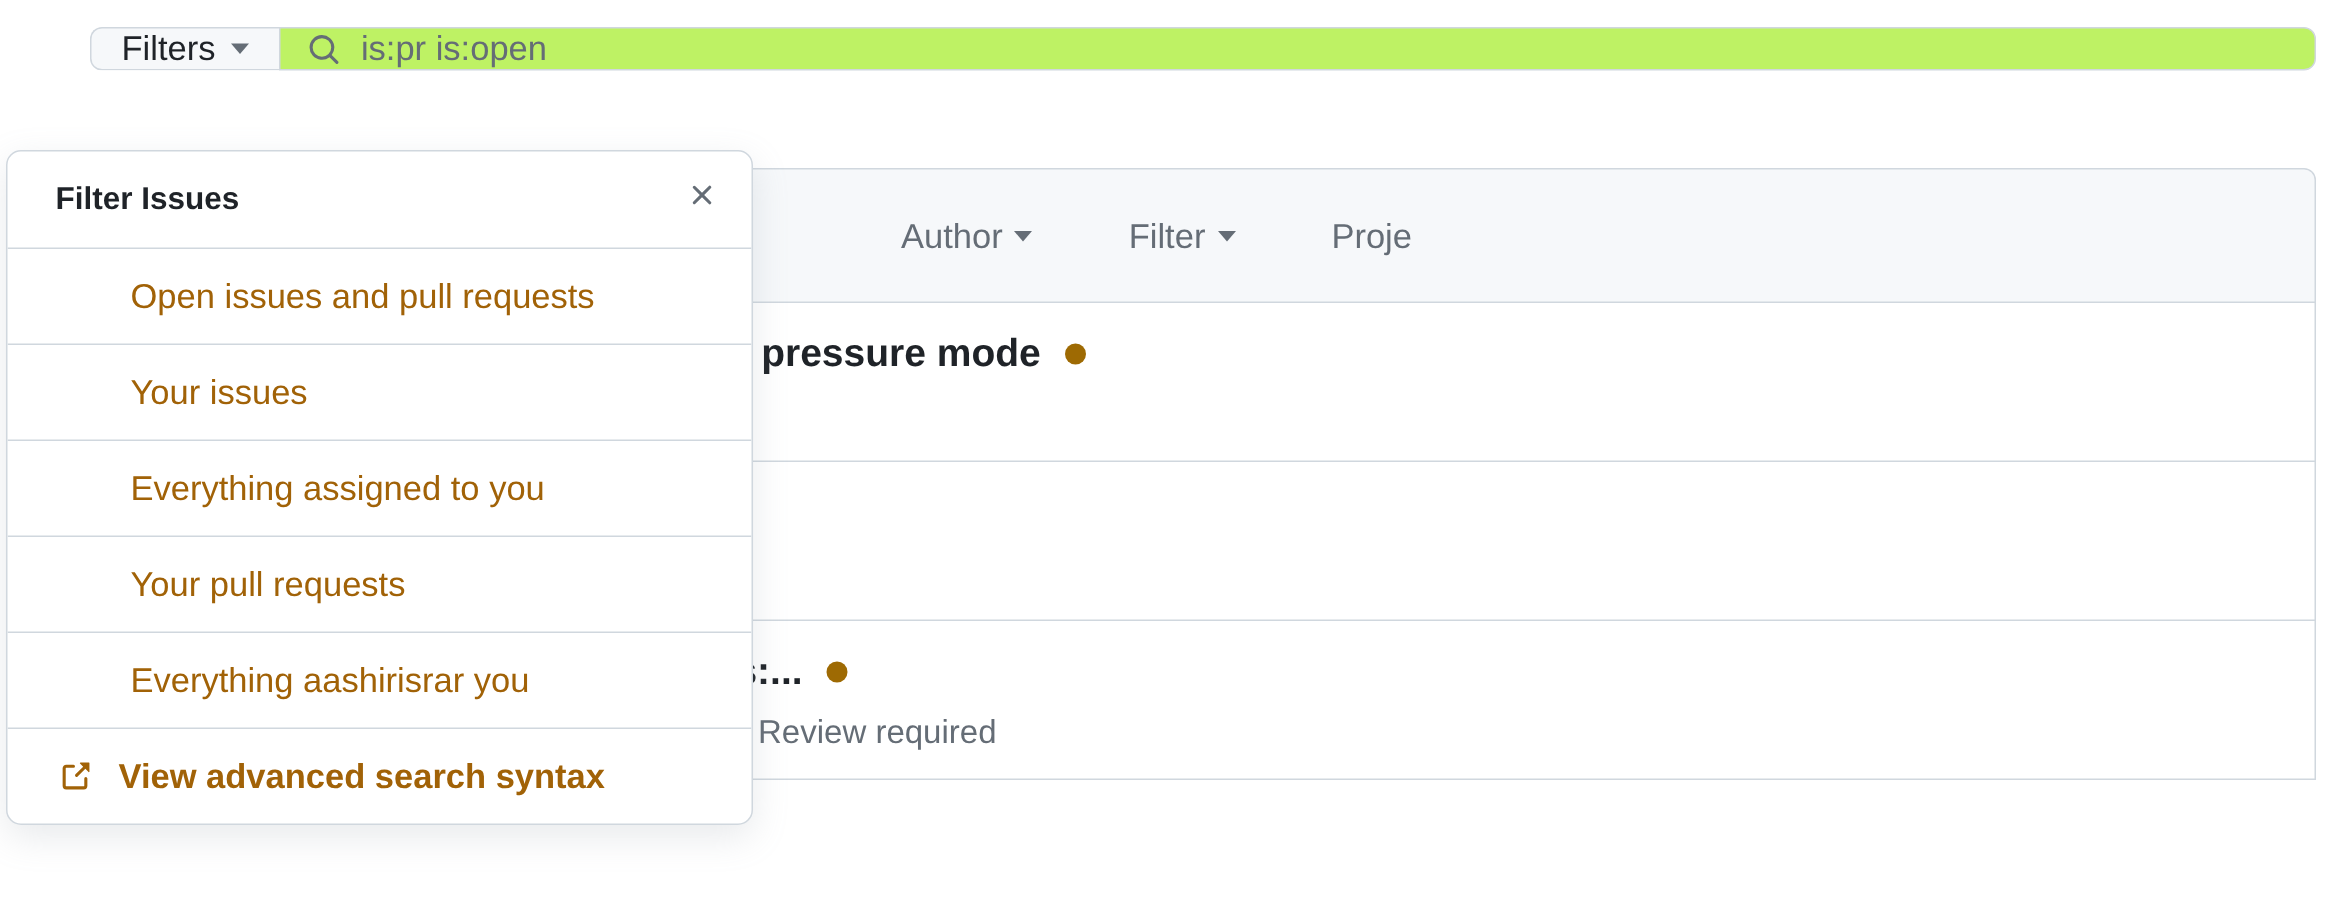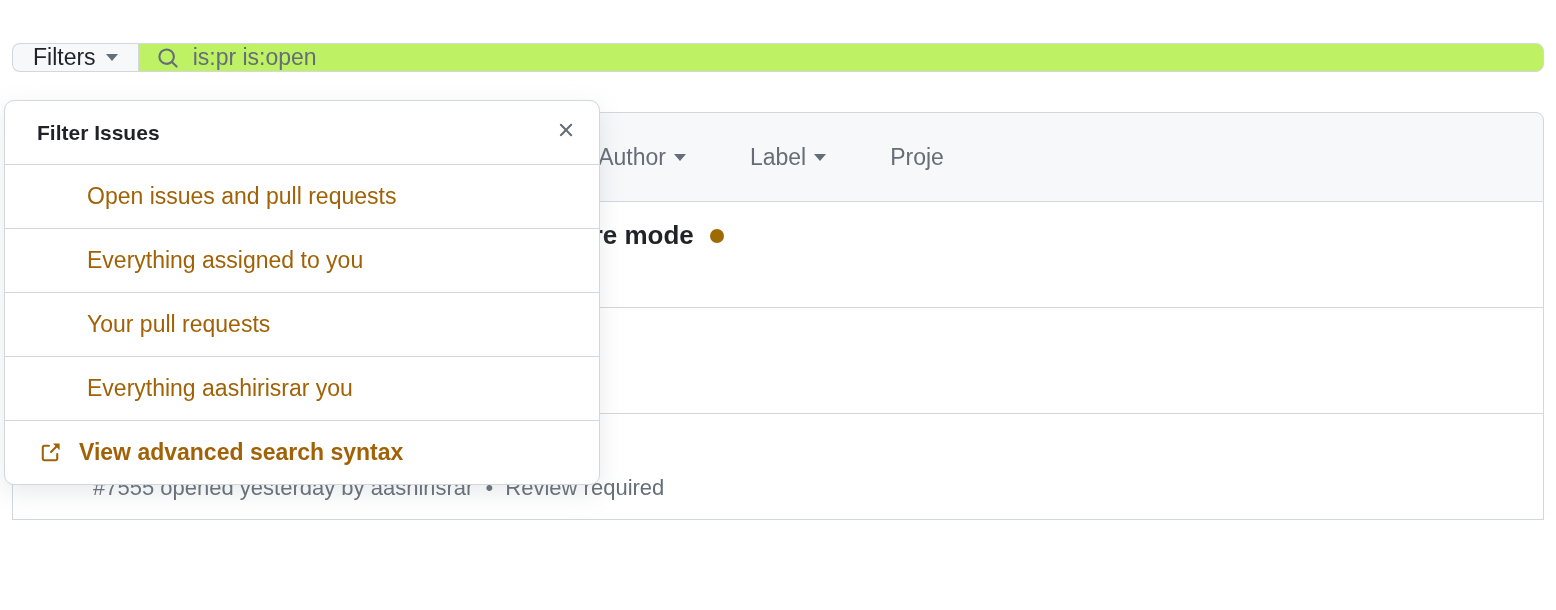--- a/index.html
+++ b/index.html
@@ -10,22 +10,23 @@
     width: 1556px;
     height: 610px;
     overflow: hidden;
     position: relative;
     padding: 18px 12px 0 12px;
   }
 
   
   .search-row {
     display: flex;
-    align-items: flex-end;
+    align-items: flex-start;
     height: 54px;
+    margin-left: 48px;
   }
   .filters-btn {
     display: flex;
     align-items: center;
     gap: 10px;
     background: #f6f8fa;
     border: 1px solid #d0d7de;
     border-right: none;
     border-top-left-radius: 8px;
     border-bottom-left-radius: 8px;
@@ -107,21 +108,21 @@
     color: #656d76;
     margin-top: 12px;
   }
   .meta-sep { margin: 0 6px; }
 
   
   .dropdown {
     position: absolute;
     top: 100px;
     left: 4px;
-    width: 596px;
+    width: 498px;
     background: #ffffff;
     border: 1px solid #d0d7de;
     border-radius: 10px;
     box-shadow: 0 8px 24px rgba(140,149,159,0.2);
     overflow: hidden;
   }
   .dropdown-header {
     display: flex;
     justify-content: space-between;
     align-items: center;
@@ -163,21 +164,21 @@
     <input class="search-input" value="is:pr is:open" style="">
   </div>
 </div>
 
 <div class="table-header">
   <div class="hdr">
     <span>Author</span>
     <span class="caret"></span>
   </div>
   <div class="hdr">
-    <span>Label</span>
+    <span>Filter</span>
     <span class="caret"></span>
   </div>
   <div class="hdr">
     <span>Proje</span>
   </div>
 </div>
 
 <div class="issue">
   <div class="issue-title">
     <span>led extra strokeWidth and enable pressure mode</span>
@@ -218,20 +219,23 @@
     <span class="close-x">
       <svg width="22" height="22" viewBox="0 0 16 16" fill="currentColor">
           <path d="M3.72 3.72a.75.75 0 0 1 1.06 0L8 6.94l3.22-3.22a.75.75 0 1 1 1.06 1.06L9.06 8l3.22 3.22a.75.75 0 1 1-1.06 1.06L8 9.06l-3.22 3.22a.75.75 0 0 1-1.06-1.06L6.94 8 3.72 4.78a.75.75 0 0 1 0-1.06Z"></path>
         </svg>
     </span>
   </div>
   <div class="dropdown-item">
       <span>Open issues and pull requests</span>
     </div>
   <div class="dropdown-item">
+      <span>Your issues</span>
+    </div>
+  <div class="dropdown-item">
       <span>Everything assigned to you</span>
     </div>
   <div class="dropdown-item">
       <span>Your pull requests</span>
     </div>
   <div class="dropdown-item">
       <span>Everything aashirisrar you</span>
     </div>
   <div class="dropdown-item advanced">
     <svg width="22" height="22" viewBox="0 0 16 16" fill="currentColor">

